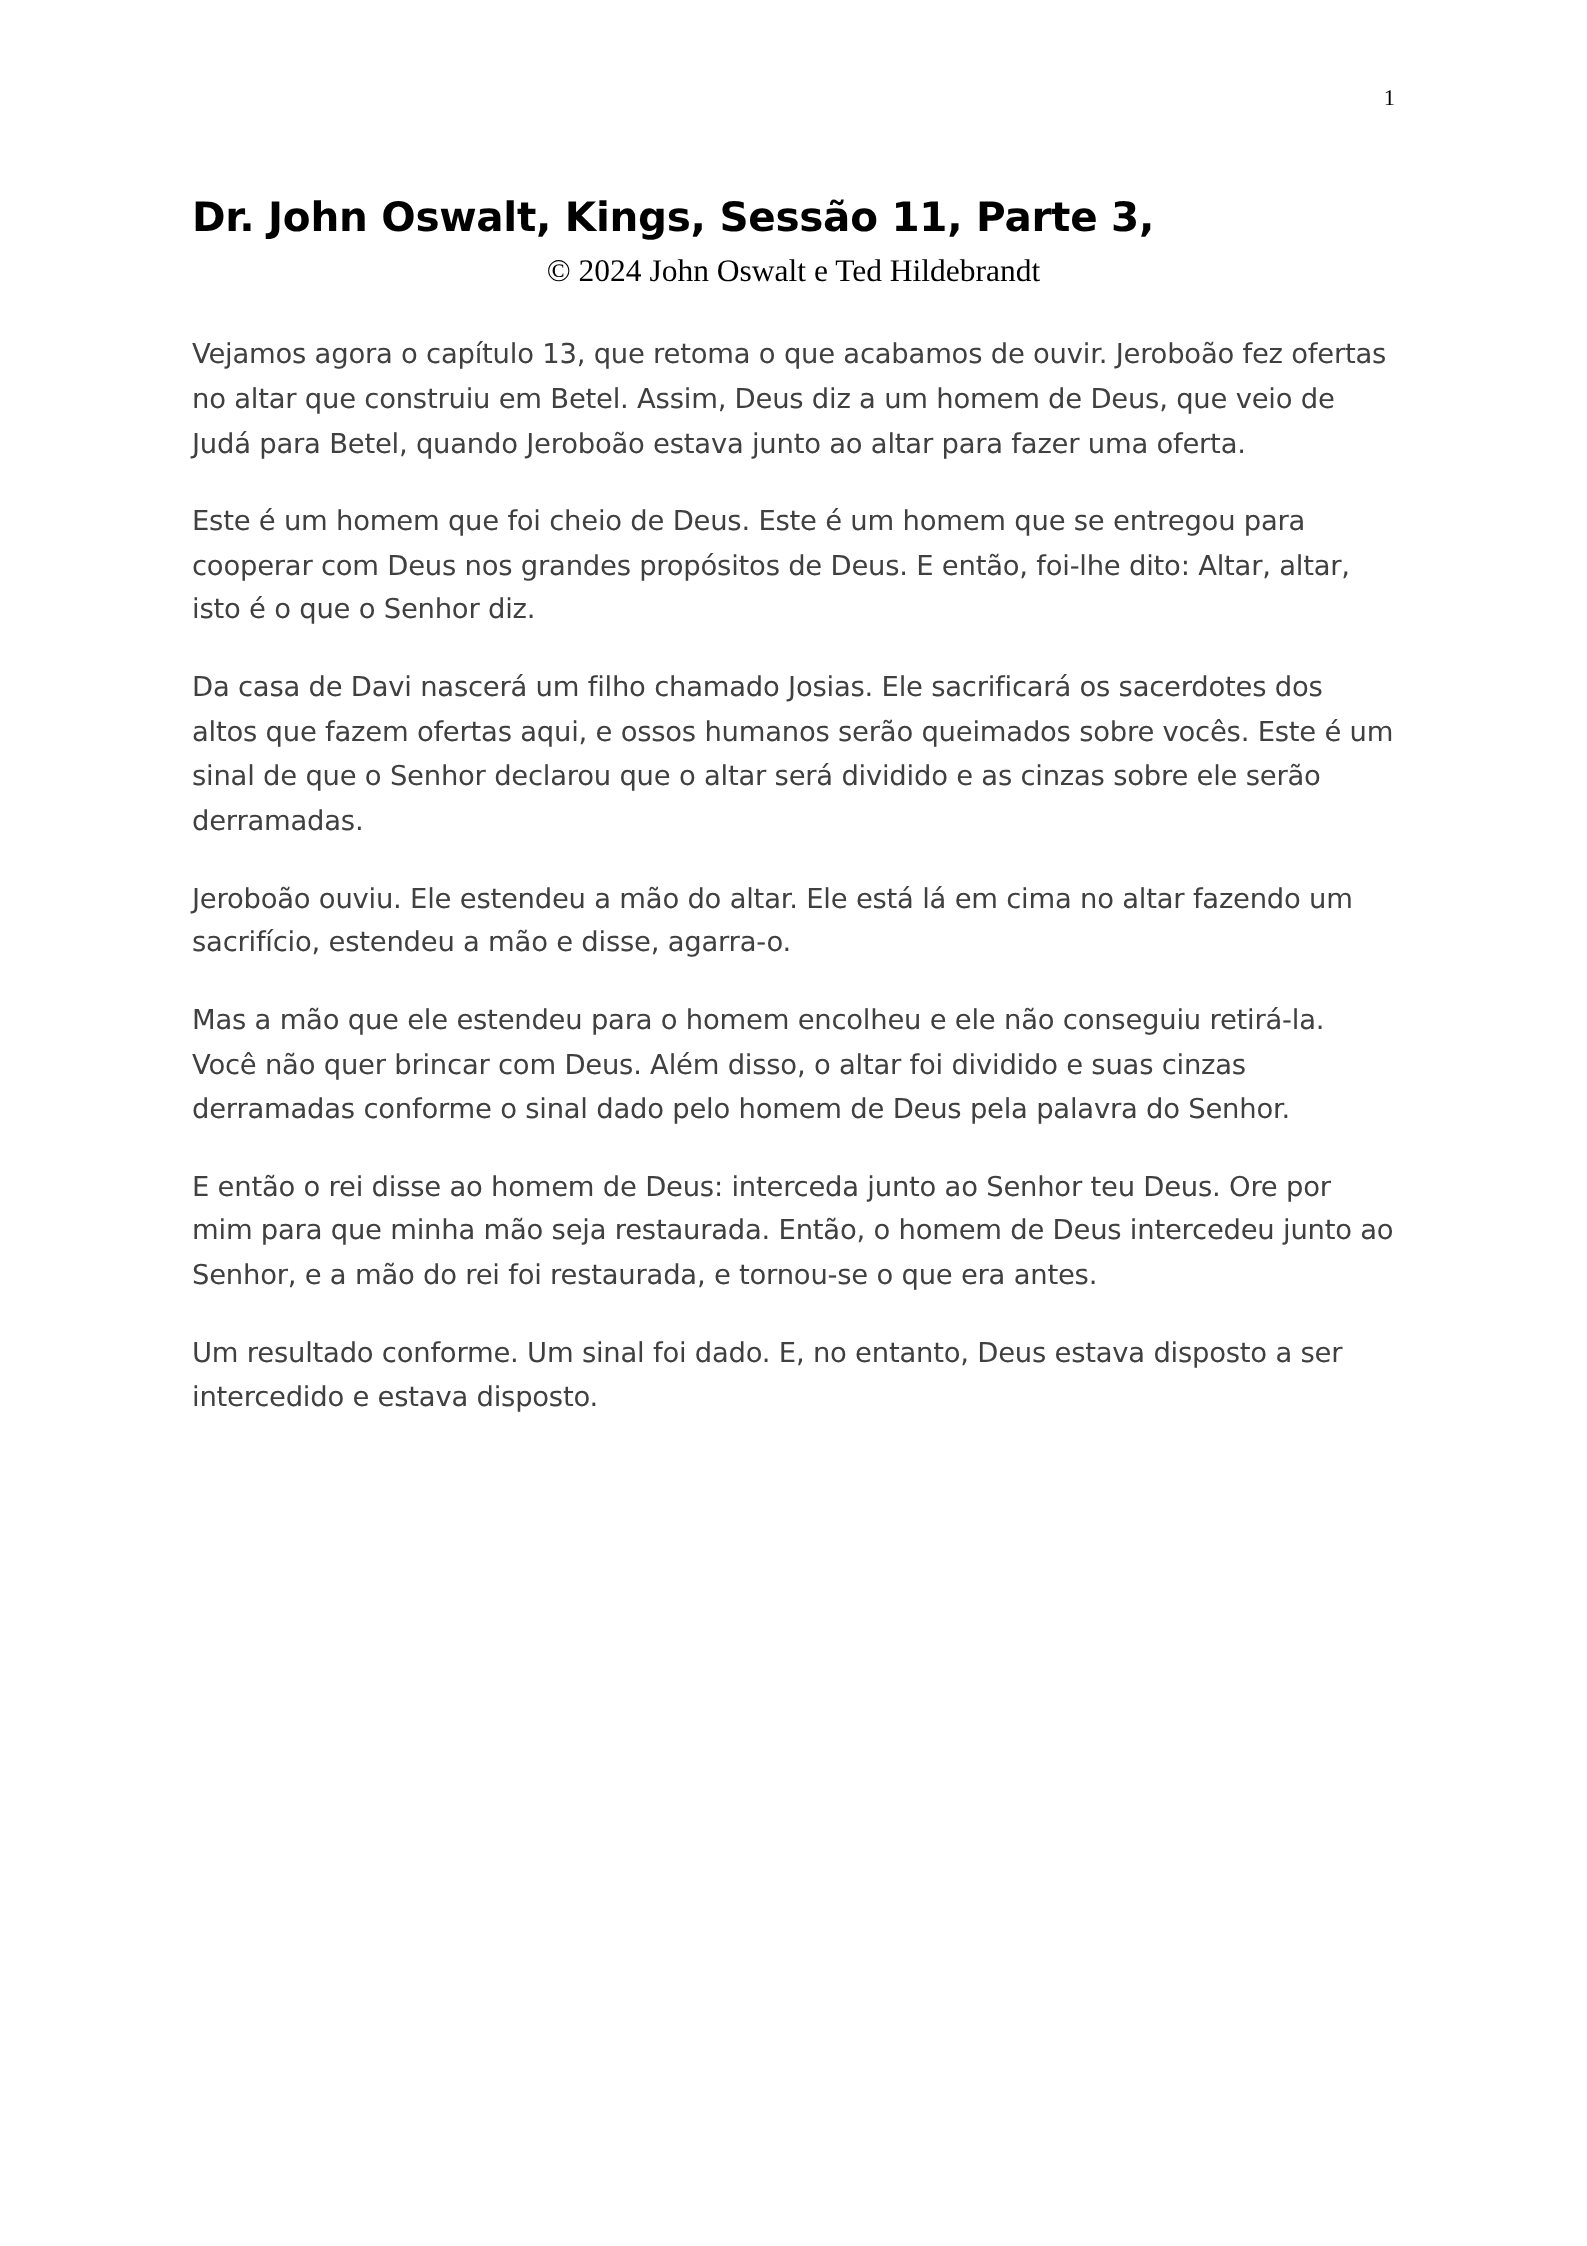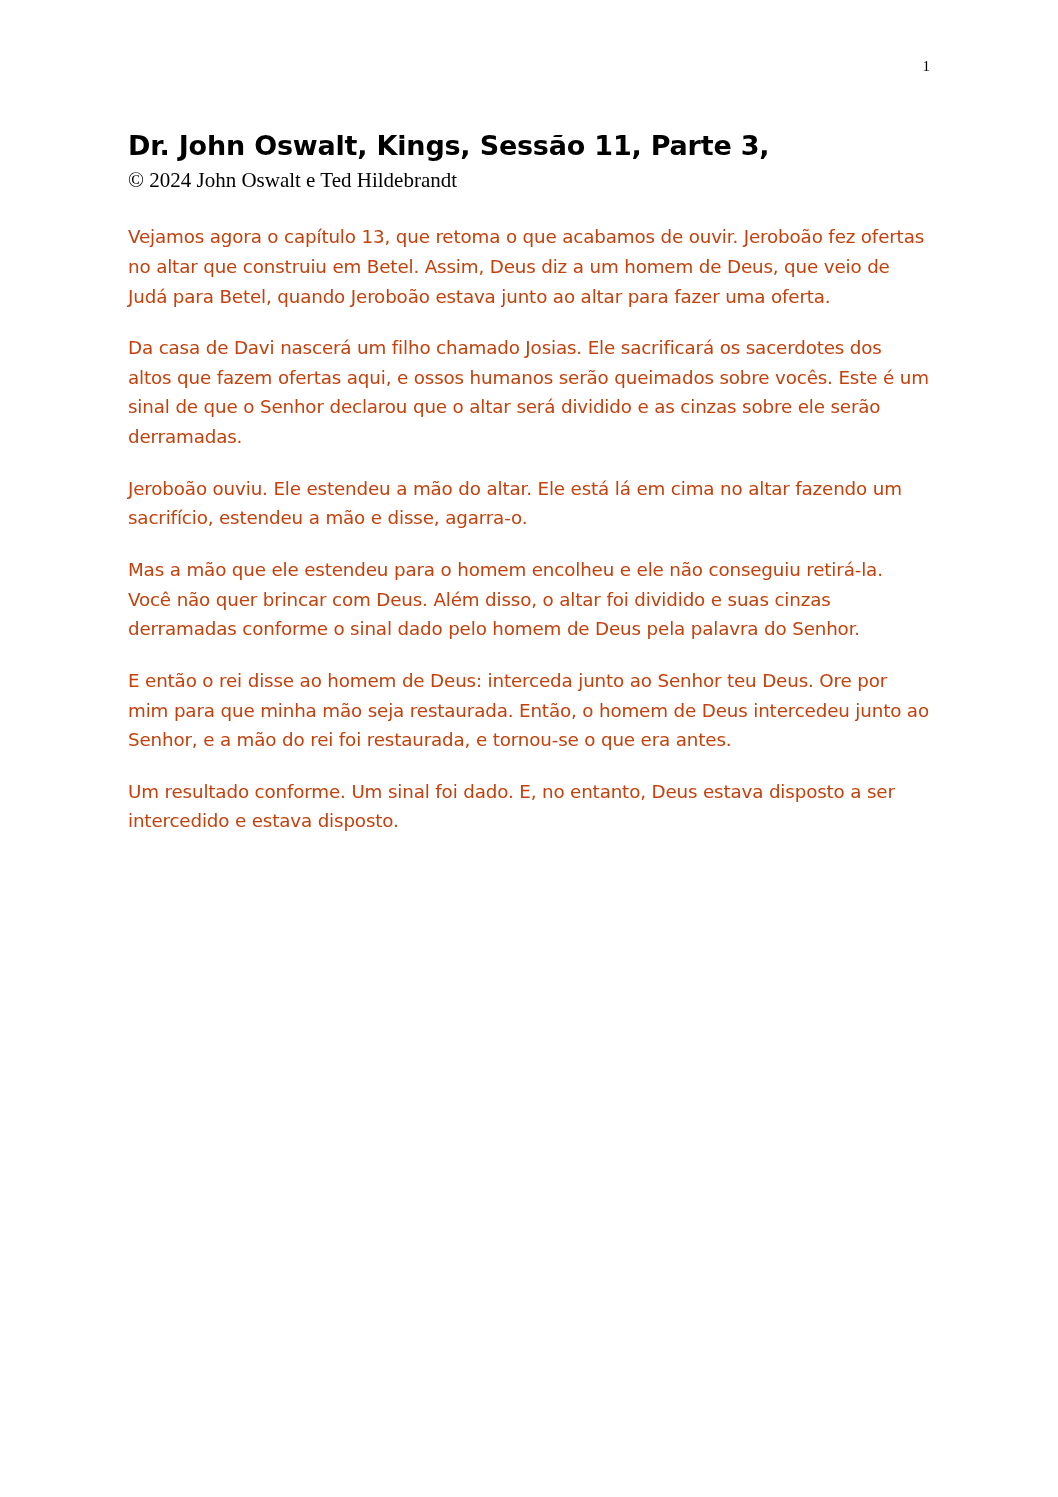--- a/index.html
+++ b/index.html
@@ -38,53 +38,55 @@
     line-height: 1.22;
     letter-spacing: -0.2px;
   }
   .doc-title .line2 {
     font-family: "Liberation Serif", serif;
     font-size: 29px;
     font-weight: bold;
     letter-spacing: 0px;
   }
   .doc-copyright {
+    text-align: center;
     font-family: "Liberation Serif", serif;
     font-size: 21px;
     margin: 4px 0 0 0;
     line-height: 1.3;
   }
   .body-text {
     margin-top: 28px;
   }
   .body-text p {
     margin: 0 0 22px 0;
     font-family: "DejaVu Sans", sans-serif;
     font-size: 18.3px;
     line-height: 1.62;
     text-align: left;
-    color: #c2410c;
+    color: #404040;
     letter-spacing: -0.15px;
   }
 </style>
 </head>
 <body>
 
 <div class="page">
 
   <div class="page-number">1</div>
 
   <h1 class="doc-title">
     <span class="line1">Dr. John Oswalt, Kings, Sessão 11, Parte 3,</span><br>
   </h1>
 
   <div class="doc-copyright">© 2024 John Oswalt e Ted Hildebrandt</div>
 
   <div class="body-text">
     <p>Vejamos agora o capítulo 13, que retoma o que acabamos de ouvir. Jeroboão fez ofertas no altar que construiu em Betel. Assim, Deus diz a um homem de Deus, que veio de Judá para Betel, quando Jeroboão estava junto ao altar para fazer uma oferta.</p>
+    <p>Este é um homem que foi cheio de Deus. Este é um homem que se entregou para cooperar com Deus nos grandes propósitos de Deus. E então, foi-lhe dito: Altar, altar, isto é o que o Senhor diz.</p>
     <p>Da casa de Davi nascerá um filho chamado Josias. Ele sacrificará os sacerdotes dos altos que fazem ofertas aqui, e ossos humanos serão queimados sobre vocês. Este é um sinal de que o Senhor declarou que o altar será dividido e as cinzas sobre ele serão derramadas.</p>
     <p>Jeroboão ouviu. Ele estendeu a mão do altar. Ele está lá em cima no altar fazendo um sacrifício, estendeu a mão e disse, agarra-o.</p>
     <p>Mas a mão que ele estendeu para o homem encolheu e ele não conseguiu retirá-la. Você não quer brincar com Deus. Além disso, o altar foi dividido e suas cinzas derramadas conforme o sinal dado pelo homem de Deus pela palavra do Senhor.</p>
     <p>E então o rei disse ao homem de Deus: interceda junto ao Senhor teu Deus. Ore por mim para que minha mão seja restaurada. Então, o homem de Deus intercedeu junto ao Senhor, e a mão do rei foi restaurada, e tornou-se o que era antes.</p>
     <p>Um resultado conforme. Um sinal foi dado. E, no entanto, Deus estava disposto a ser intercedido e estava disposto.</p>
   </div>
 
 </div>
 
 </body></html>

